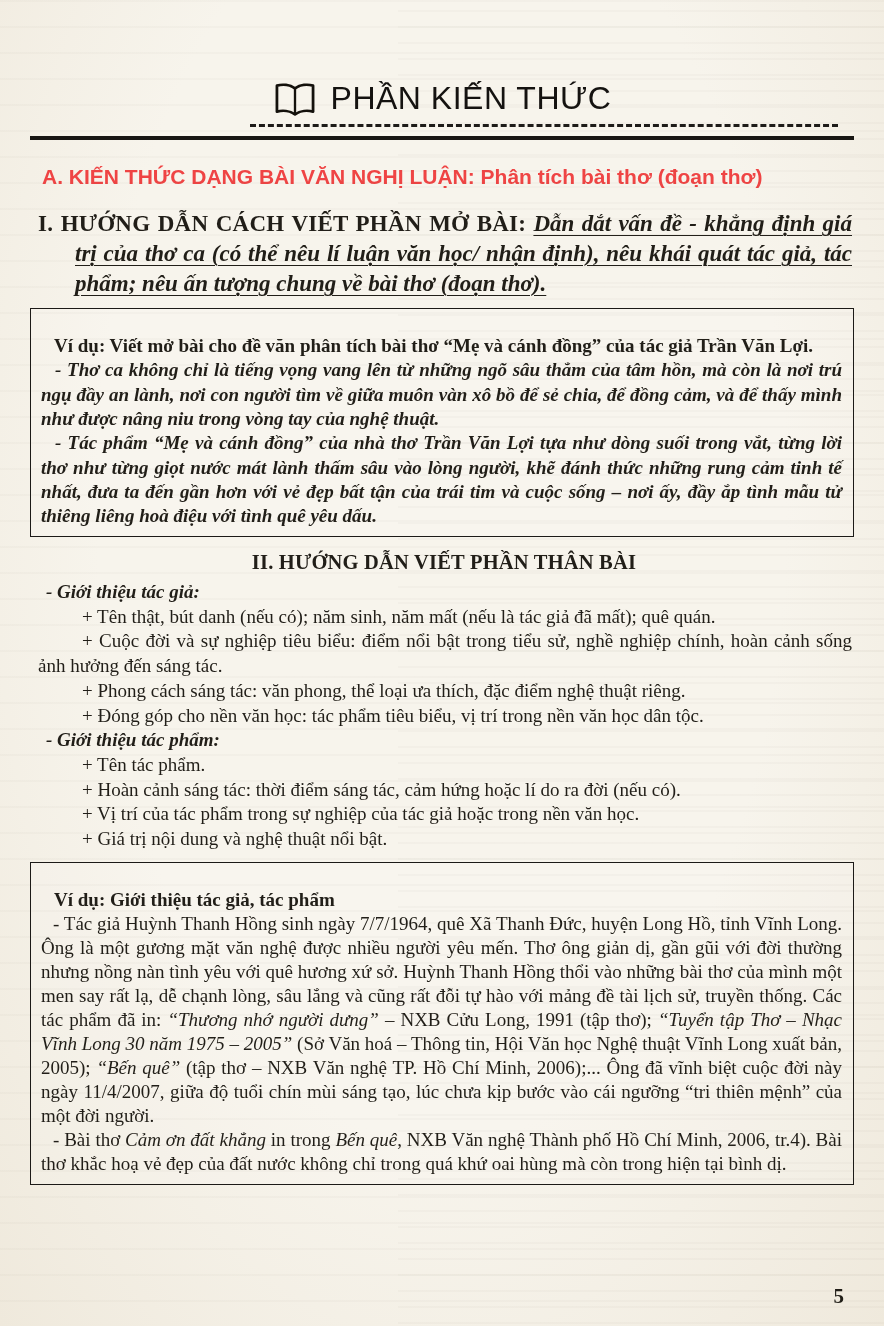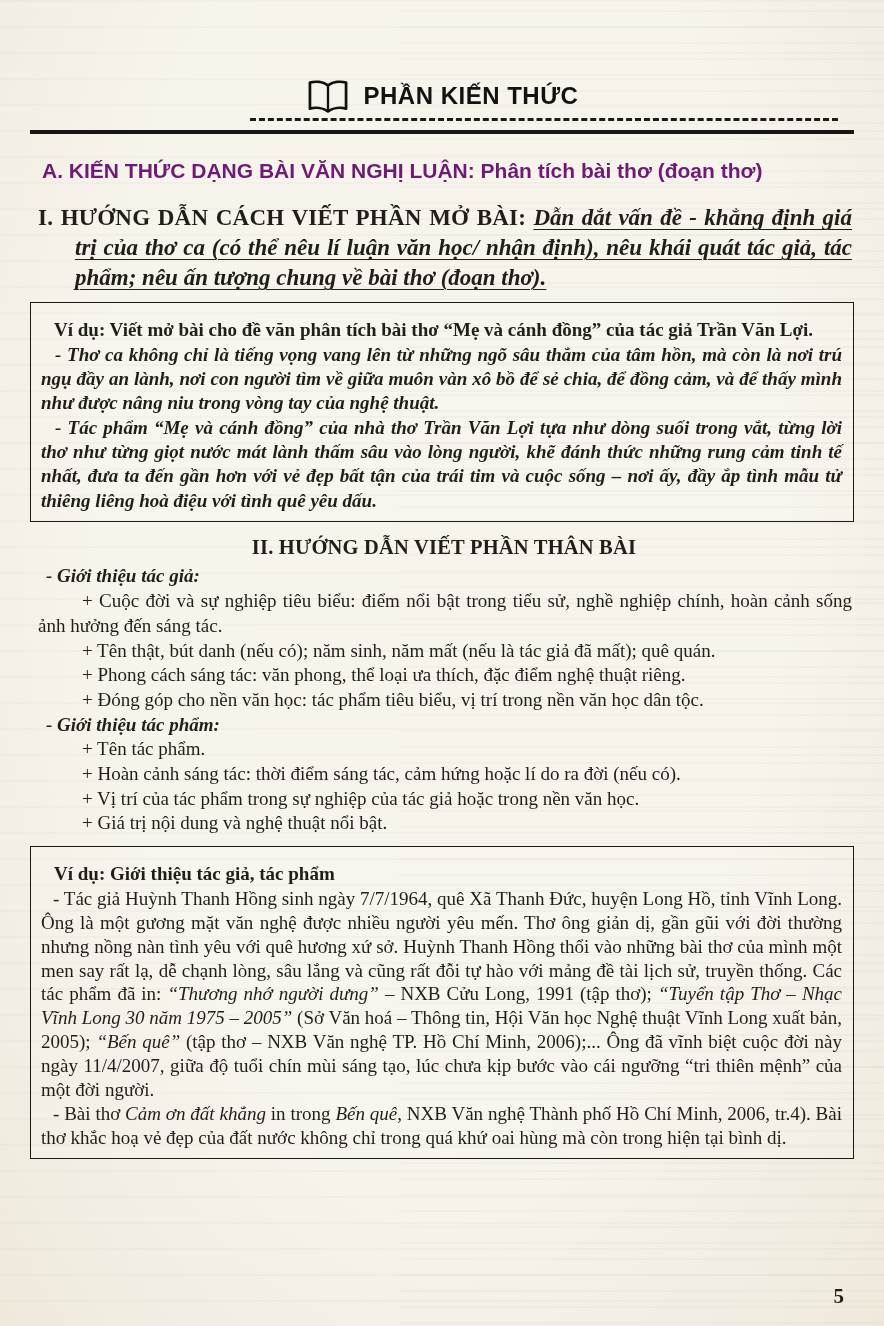--- a/index.html
+++ b/index.html
@@ -32,22 +32,22 @@
       rgba(88, 78, 58, 0.05) 10px 12px, transparent 12px 26px);
   }
 
   
   .kb-header {
     display: flex; align-items: center; justify-content: center; gap: 14px;
     padding-top: 2px;
   }
   .kb-title {
     font-family: "Liberation Sans", sans-serif;
-    font-weight: 700;
-    font-size: 24px;
+    font-weight: 400;
+    font-size: 32px;
     letter-spacing: .5px;
     color: #141210;
   }
   .book-icon { display: inline-flex; margin-top: 2px; }
 
   .dashed-rule {
     width: 588px;
     margin: 4px 16px 0 auto;
     border-top: 3px dashed #1d1b18;
   }
@@ -56,21 +56,21 @@
     border-top: 4px solid #171512;
   }
 
   
   .section-a-title {
     margin-top: 23px;
     padding-left: 12px;
     font-family: "Liberation Sans", sans-serif;
     font-weight: 700;
     font-size: 21px;
-    color: #701a75;
+    color: #ef4444;
     white-space: nowrap;
   }
 
   
   .sec1-para {
     margin: 19px 2px 0 8px;
     padding-left: 37px;
     text-indent: -37px;
     font-size: 23px;
     text-align: justify;
@@ -80,21 +80,21 @@
     font-style: italic; font-weight: 700;
     text-decoration: underline;
     text-decoration-thickness: 1px;
     text-underline-offset: 4px;
   }
 
   
   .example-box {
     border: 1.6px solid #1c1a17;
     margin-top: 9px;
-    padding: 15px 11px 8px 10px;
+    padding: 25px 11px 8px 10px;
     background: rgba(255,255,255,0.12);
   }
   .example-box p { text-align: justify; }
 
   .box-heading { font-weight: 700; text-indent: 13px; }
 
   .box1 p.box-body {
     font-style: italic; font-weight: 700;
     text-indent: 14px;
     line-height: 1.28;
@@ -156,22 +156,22 @@
   <div class="example-box box1">
     <p class="box-heading">Ví dụ: Viết mở bài cho đề văn phân tích bài thơ “Mẹ và cánh đồng” của tác giả Trần Văn Lợi.</p>
     <p class="box-body">- Thơ ca không chỉ là tiếng vọng vang lên từ những ngõ sâu thẳm của tâm hồn, mà còn là nơi trú ngụ đầy an lành, nơi con người tìm về giữa muôn vàn xô bồ để sẻ chia, để đồng cảm, và để thấy mình như được nâng niu trong vòng tay của nghệ thuật.</p>
     <p class="box-body">- Tác phẩm “Mẹ và cánh đồng” của nhà thơ Trần Văn Lợi tựa như dòng suối trong vắt, từng lời thơ như từng giọt nước mát lành thấm sâu vào lòng người, khẽ đánh thức những rung cảm tinh tế nhất, đưa ta đến gần hơn với vẻ đẹp bất tận của trái tim và cuộc sống – nơi ấy, đầy ắp tình mẫu tử thiêng liêng hoà điệu với tình quê yêu dấu.</p>
   </div>
 
   <h3 class="sec2-heading">II. HƯỚNG DẪN VIẾT PHẦN THÂN BÀI</h3>
 
   <div class="guide-list">
     <p class="li-dash">- Giới thiệu tác giả:</p>
+    <p class="li-plus">+ Tên thật, bút danh (nếu có); năm sinh, năm mất (nếu là tác giả đã mất); quê quán.</p>
     <p class="li-plus">+ Cuộc đời và sự nghiệp tiêu biểu: điểm nổi bật trong tiểu sử, nghề nghiệp chính, hoàn cảnh sống ảnh hưởng đến sáng tác.</p>
-    <p class="li-plus">+ Tên thật, bút danh (nếu có); năm sinh, năm mất (nếu là tác giả đã mất); quê quán.</p>
     <p class="li-plus">+ Phong cách sáng tác: văn phong, thể loại ưa thích, đặc điểm nghệ thuật riêng.</p>
     <p class="li-plus">+ Đóng góp cho nền văn học: tác phẩm tiêu biểu, vị trí trong nền văn học dân tộc.</p>
     <p class="li-dash">- Giới thiệu tác phẩm:</p>
     <p class="li-plus">+ Tên tác phẩm.</p>
     <p class="li-plus">+ Hoàn cảnh sáng tác: thời điểm sáng tác, cảm hứng hoặc lí do ra đời (nếu có).</p>
     <p class="li-plus">+ Vị trí của tác phẩm trong sự nghiệp của tác giả hoặc trong nền văn học.</p>
     <p class="li-plus">+ Giá trị nội dung và nghệ thuật nổi bật.</p>
   </div>
 
   <div class="example-box box2">

